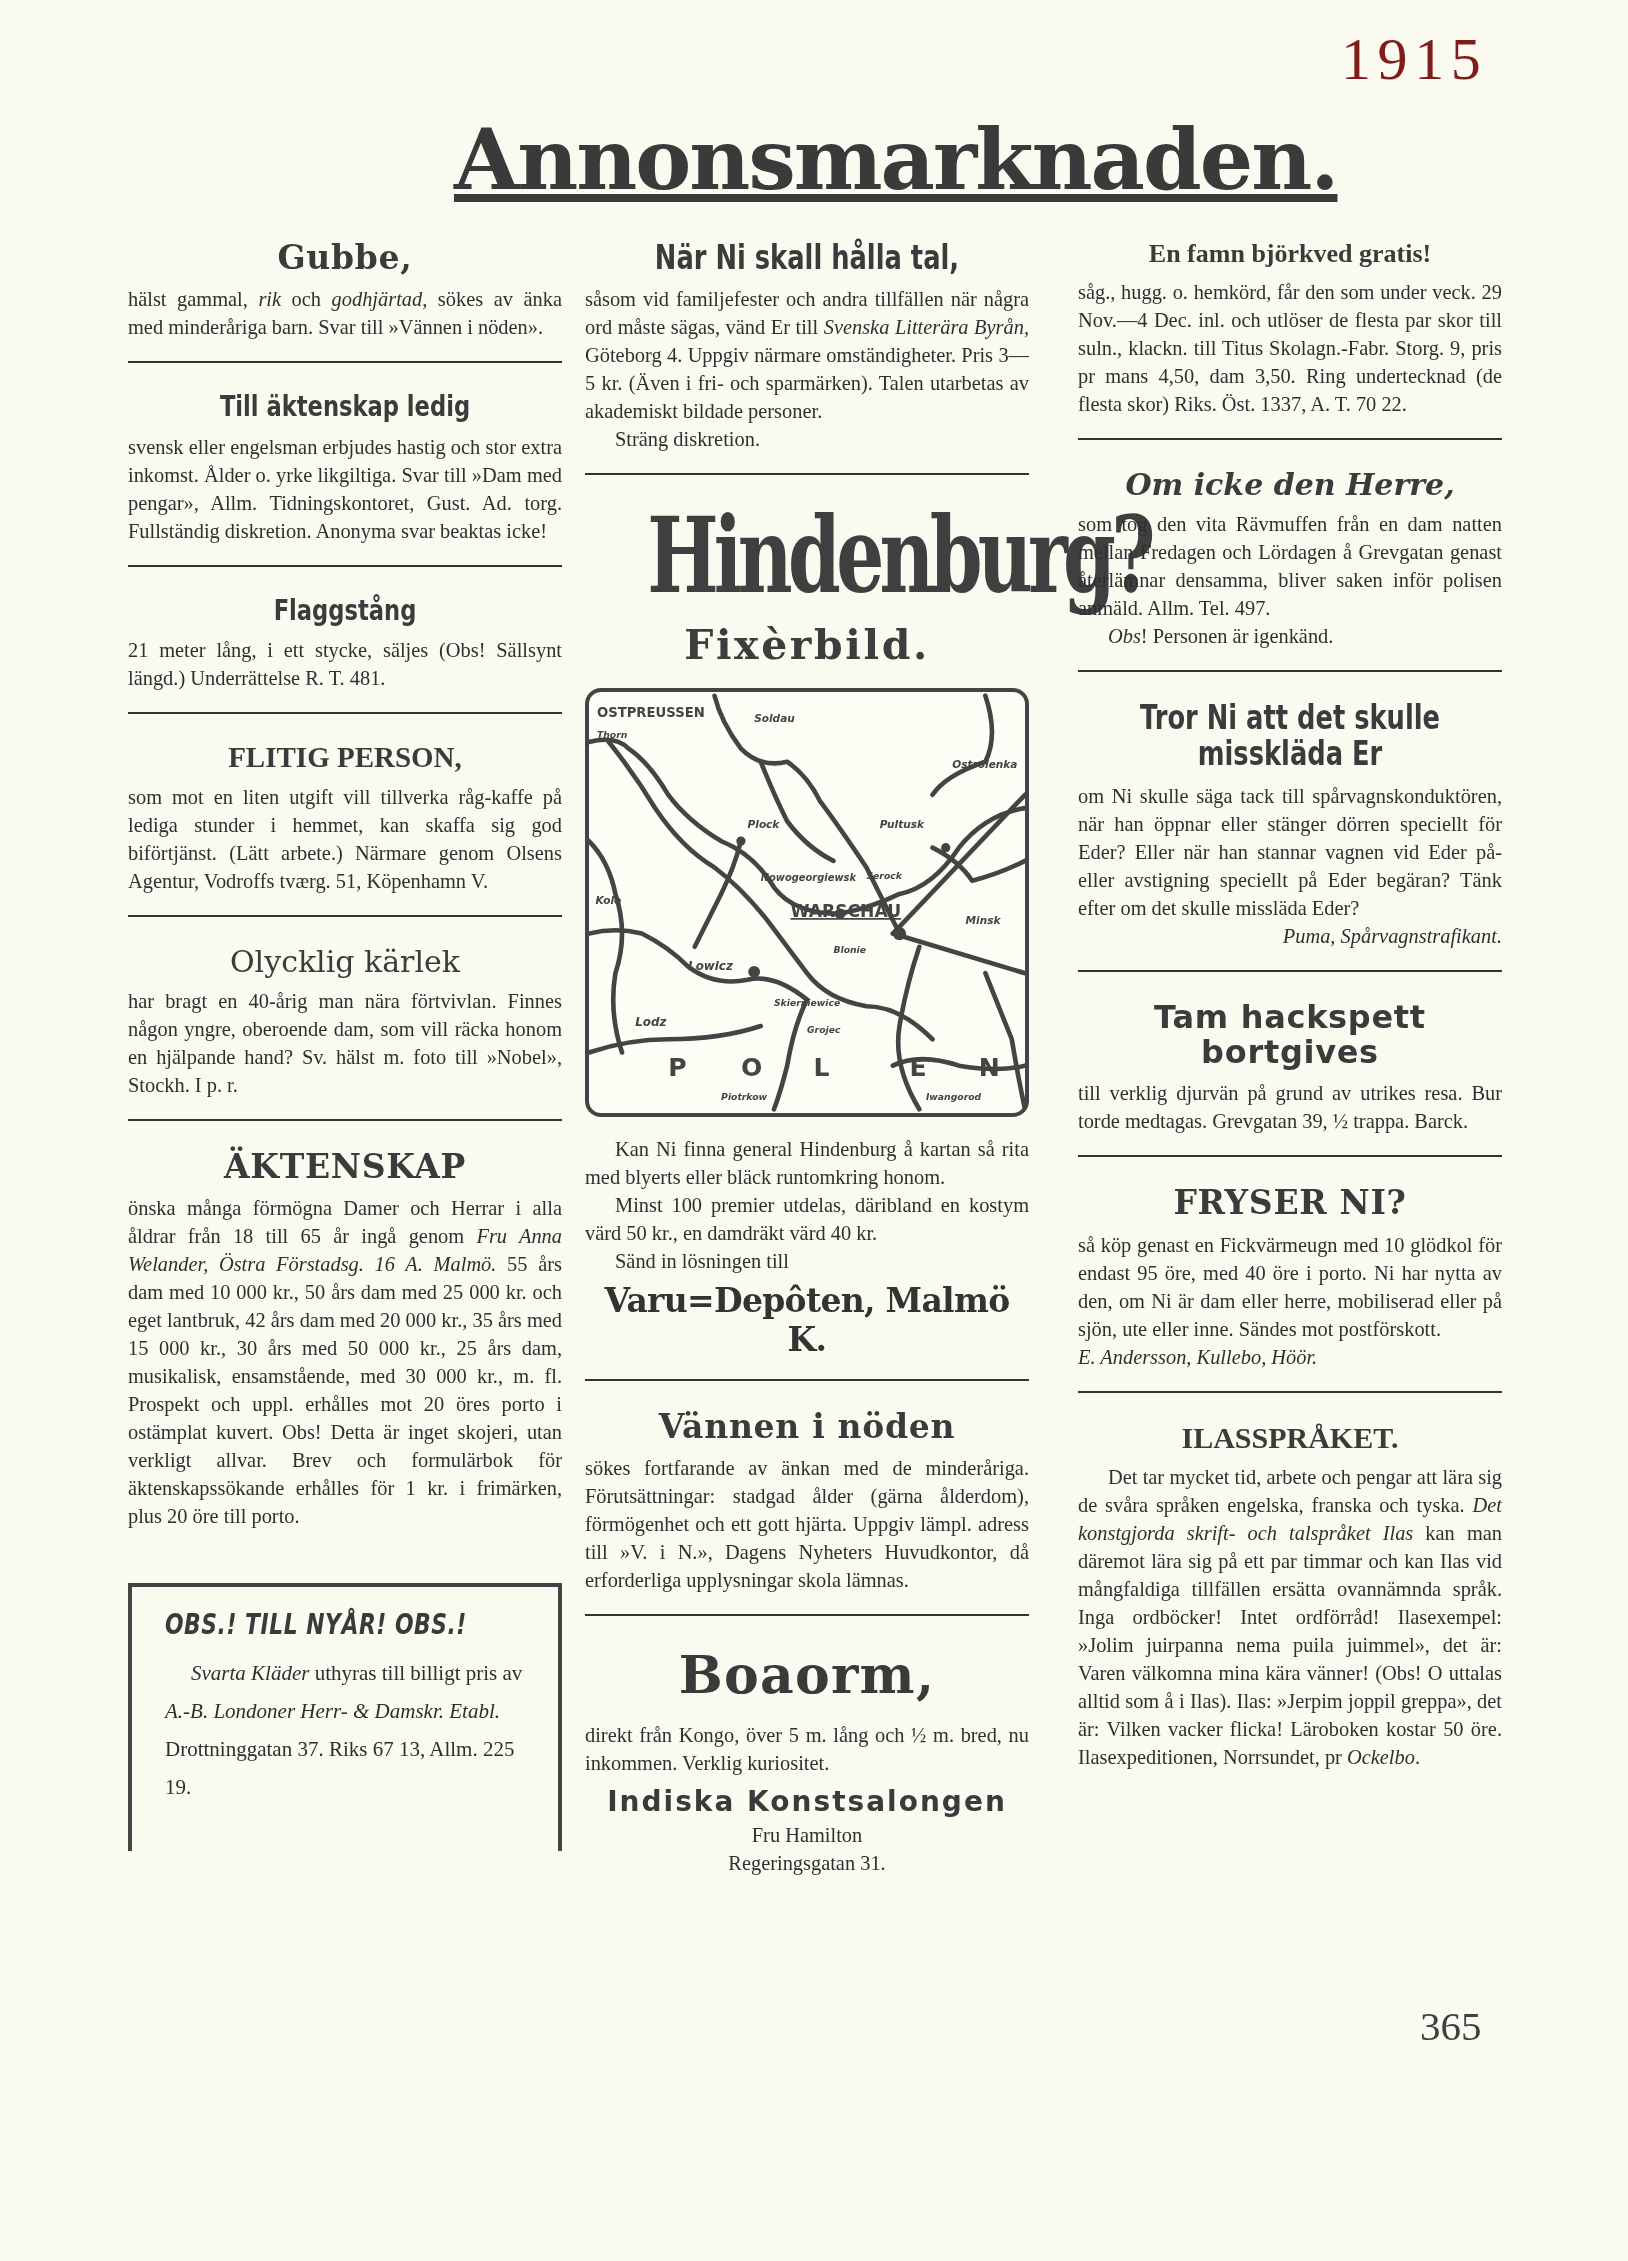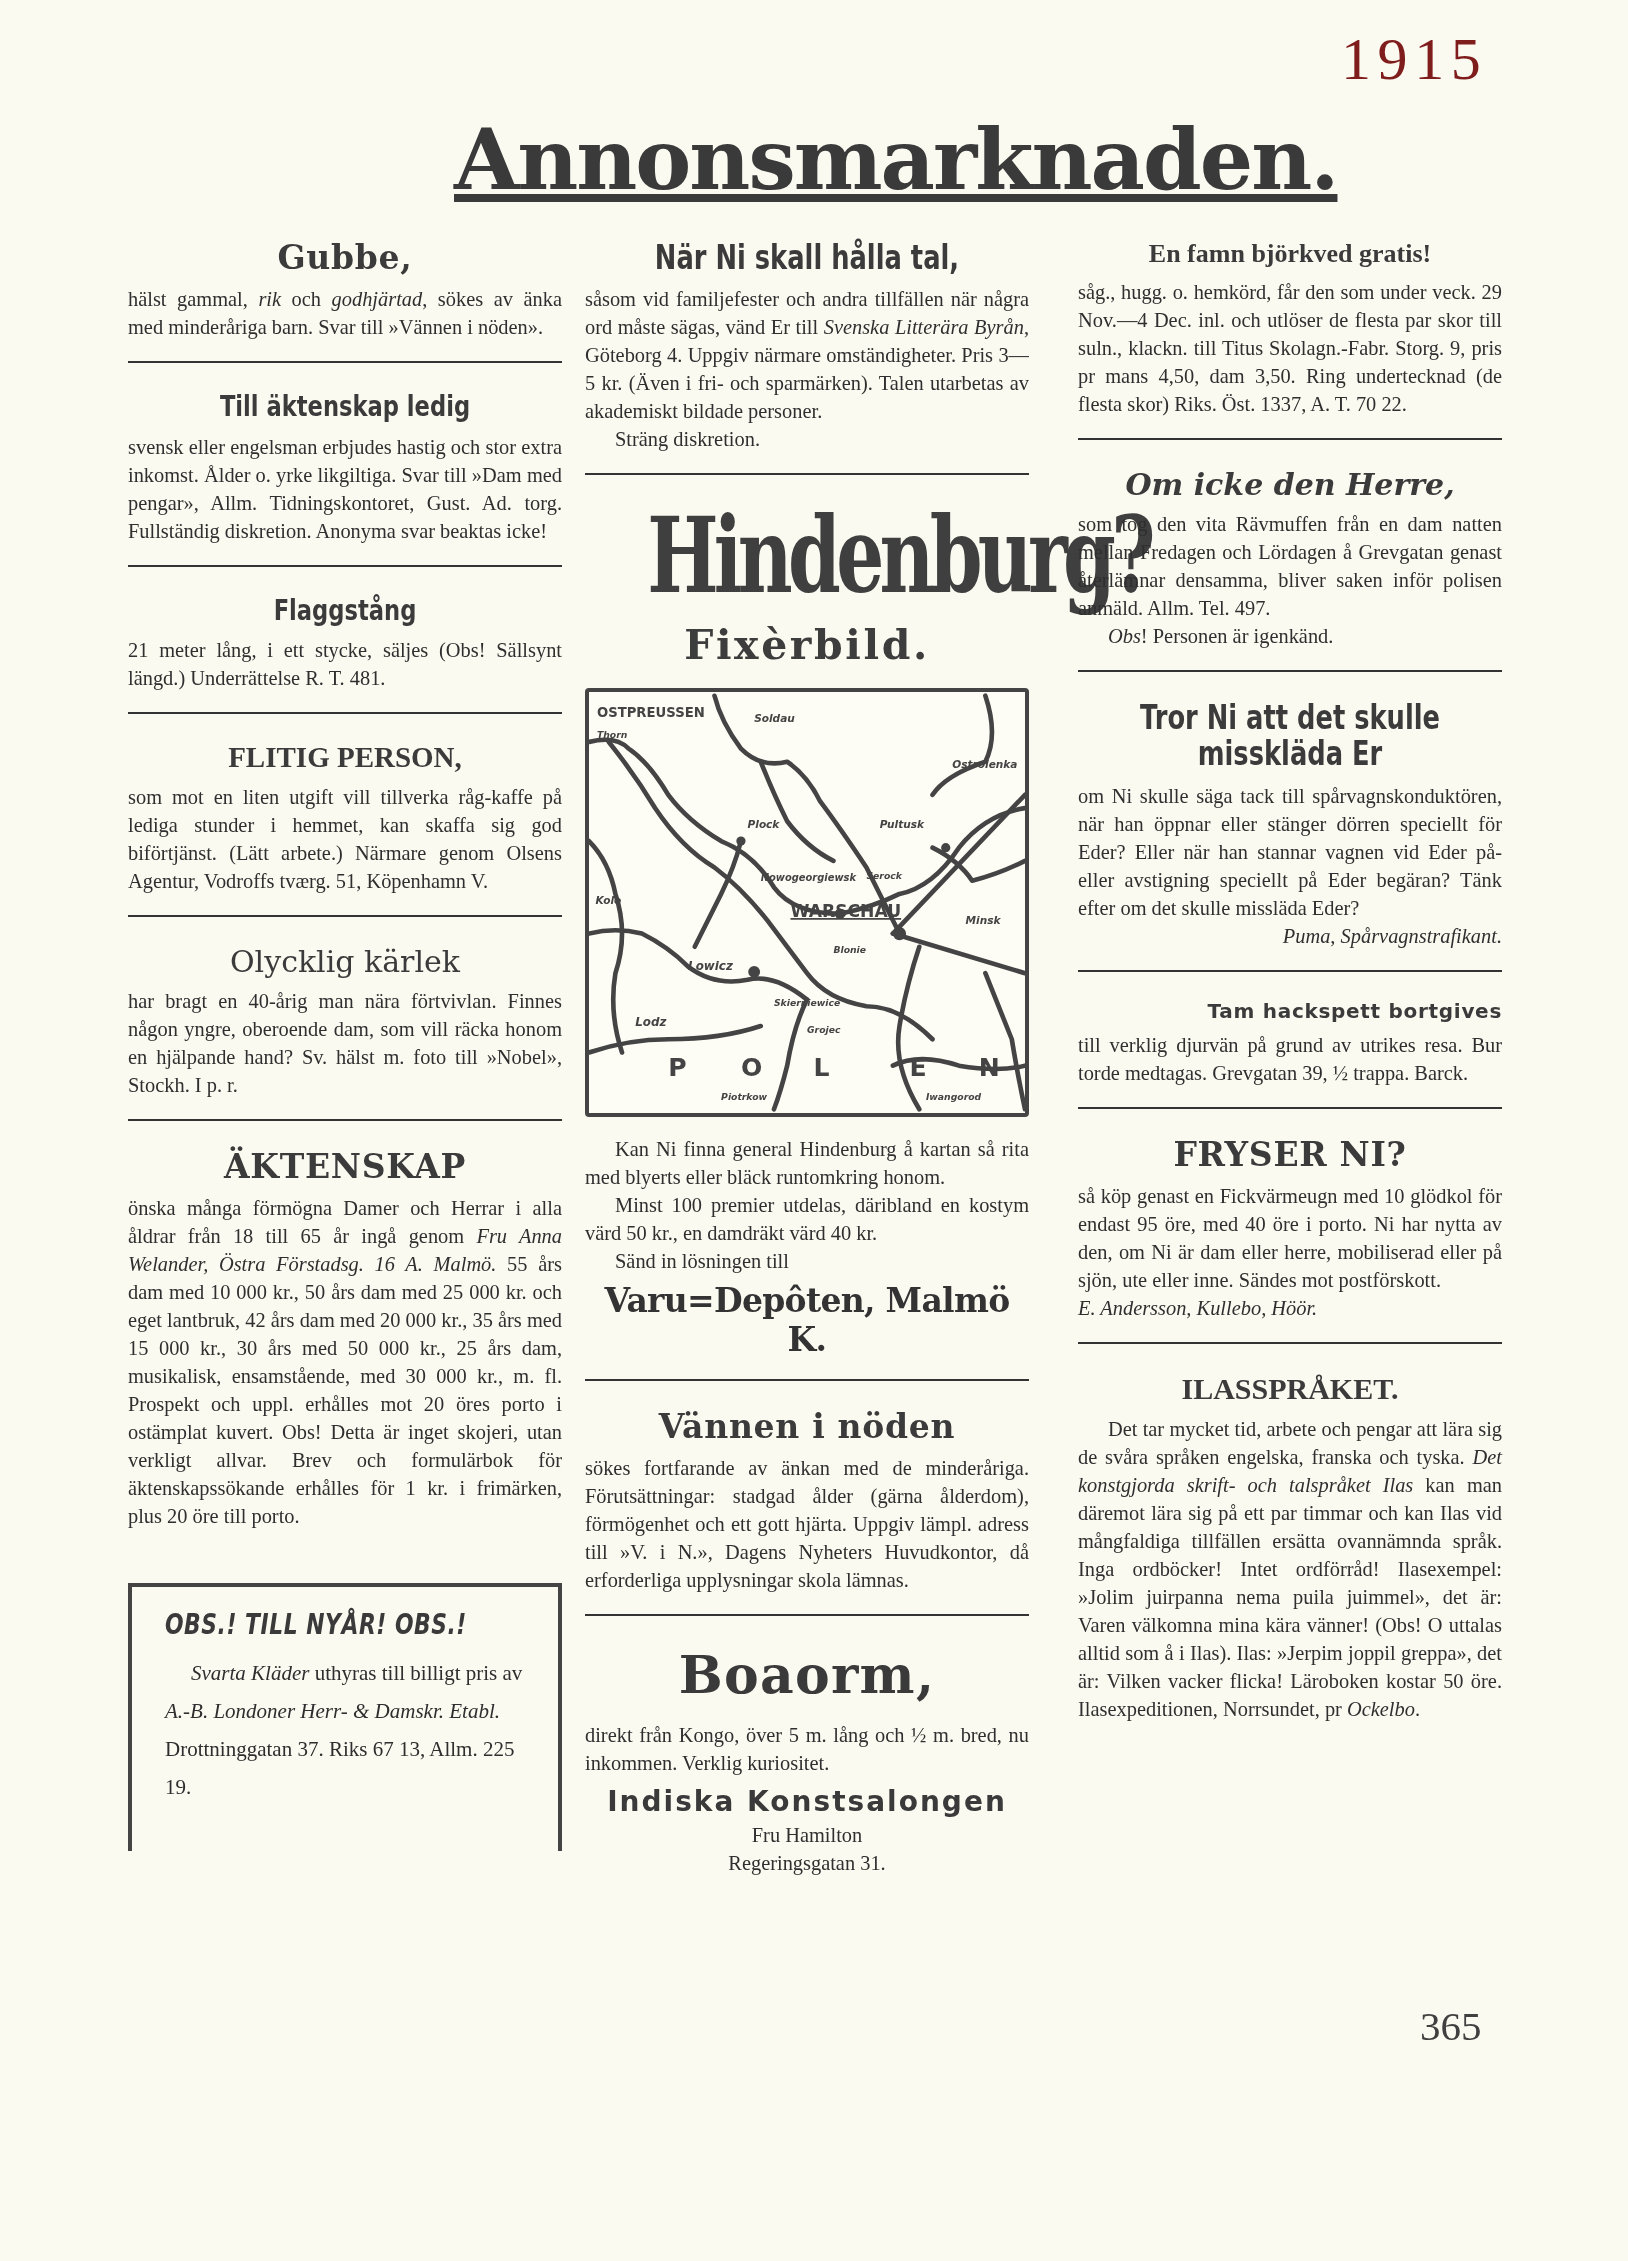--- a/index.html
+++ b/index.html
@@ -30,36 +30,36 @@
   .ad { margin: 0; }
   .h {
     text-align: center; font-weight: bold; color: #3b3b3b;
     margin: 0 0 9.2px 0; line-height: 1.1;
   }
   .h-egypt { font-family: "DejaVu Serif", serif; font-size: 33px; letter-spacing: 0.7px; }
   .h-cond { font-family: "DejaVu Sans", sans-serif; font-size: 29px; transform: scaleX(0.78); transform-origin: center; letter-spacing: 0px; }
   .h-serif { font-family: "Liberation Serif", serif; font-size: 29px; }
   .h-slab { font-family: "DejaVu Serif", serif; font-size: 30px; font-weight: normal; }
   .h-ital { font-family: "DejaVu Serif", serif; font-size: 30px; font-style: italic; }
-  .h-sans { font-family: "DejaVu Sans", sans-serif; font-size: 20px; letter-spacing: 0.7px; text-align: right; }
+  .h-sans { font-family: "DejaVu Sans", sans-serif; font-size: 32px; letter-spacing: 0.7px; }
   .t {
     font-size: 20.4px; line-height: 28px; text-align: justify; margin: 0;
     color: #2f2f2f;
   }
   .t.indent { text-indent: 30px; }
   .t i, .t em { font-style: italic; }
   .center { text-align: center; }
   .right { text-align: right; }
   .rule { border: 0; border-top: 2.6px solid #333; margin: 20px 0 28px 0; }
   .boxed {
     border: 4.6px solid #444; border-bottom: none;
     padding: 21px 21px 26px 33px; margin-top: 53px;
     height: 217px;
   }
-  .map-wrap { border: 4.6px solid #444; border-radius: 4px; height: 421px; margin: 5.3px 0 18.4px 0; background: #fdfcf5; }
+  .map-wrap { border: 4.6px solid #444; border-radius: 16px; height: 421px; margin: 5.3px 0 18.4px 0; background: #fdfcf5; }
   .hind { font-family: "DejaVu Serif", serif; font-weight: bold; font-size: 105px; text-align: center; letter-spacing: -6.6px; transform: scaleX(0.72); transform-origin: center; line-height: 1; margin: 26px 0 13px 0; color: #3f3f3f; }
   .fixer { font-family: "DejaVu Serif", serif; font-weight: bold; font-size: 41px; text-align: center; letter-spacing: 2.6px; margin: 0 0 18.4px 0; color: #3d3d3d; }
   .big-shop { font-family: "DejaVu Serif", serif; font-weight: bold; font-size: 33px; text-align: center; margin: 5.3px 0 0 0; letter-spacing: -0.7px; color: #333; }
   .boaorm { font-family: "DejaVu Serif", serif; font-weight: bold; font-size: 52px; text-align: center; letter-spacing: 1.3px; margin: 0 0 16px 0; color: #3a3a3a; }
   .indiska { font-family: "DejaVu Sans", sans-serif; font-weight: bold; font-size: 28px; text-align: center; letter-spacing: 2px; margin: 8px 0 2.6px 0; color: #3a3a3a; }
   .pagenum { position: absolute; left: 1420px; top: 2002px; font-size: 41px; color: #404040; }
   .obs-h { font-family: "DejaVu Sans", sans-serif; font-weight: bold; font-style: italic; font-size: 28px; transform: scaleX(0.78); transform-origin: left; white-space: nowrap; letter-spacing: 0.7px; margin: 0 0 13px 0; color: #3a3a3a; }
   .obs-t { font-size: 21px; line-height: 38px; margin: 0; }
 </style>
 </head>

